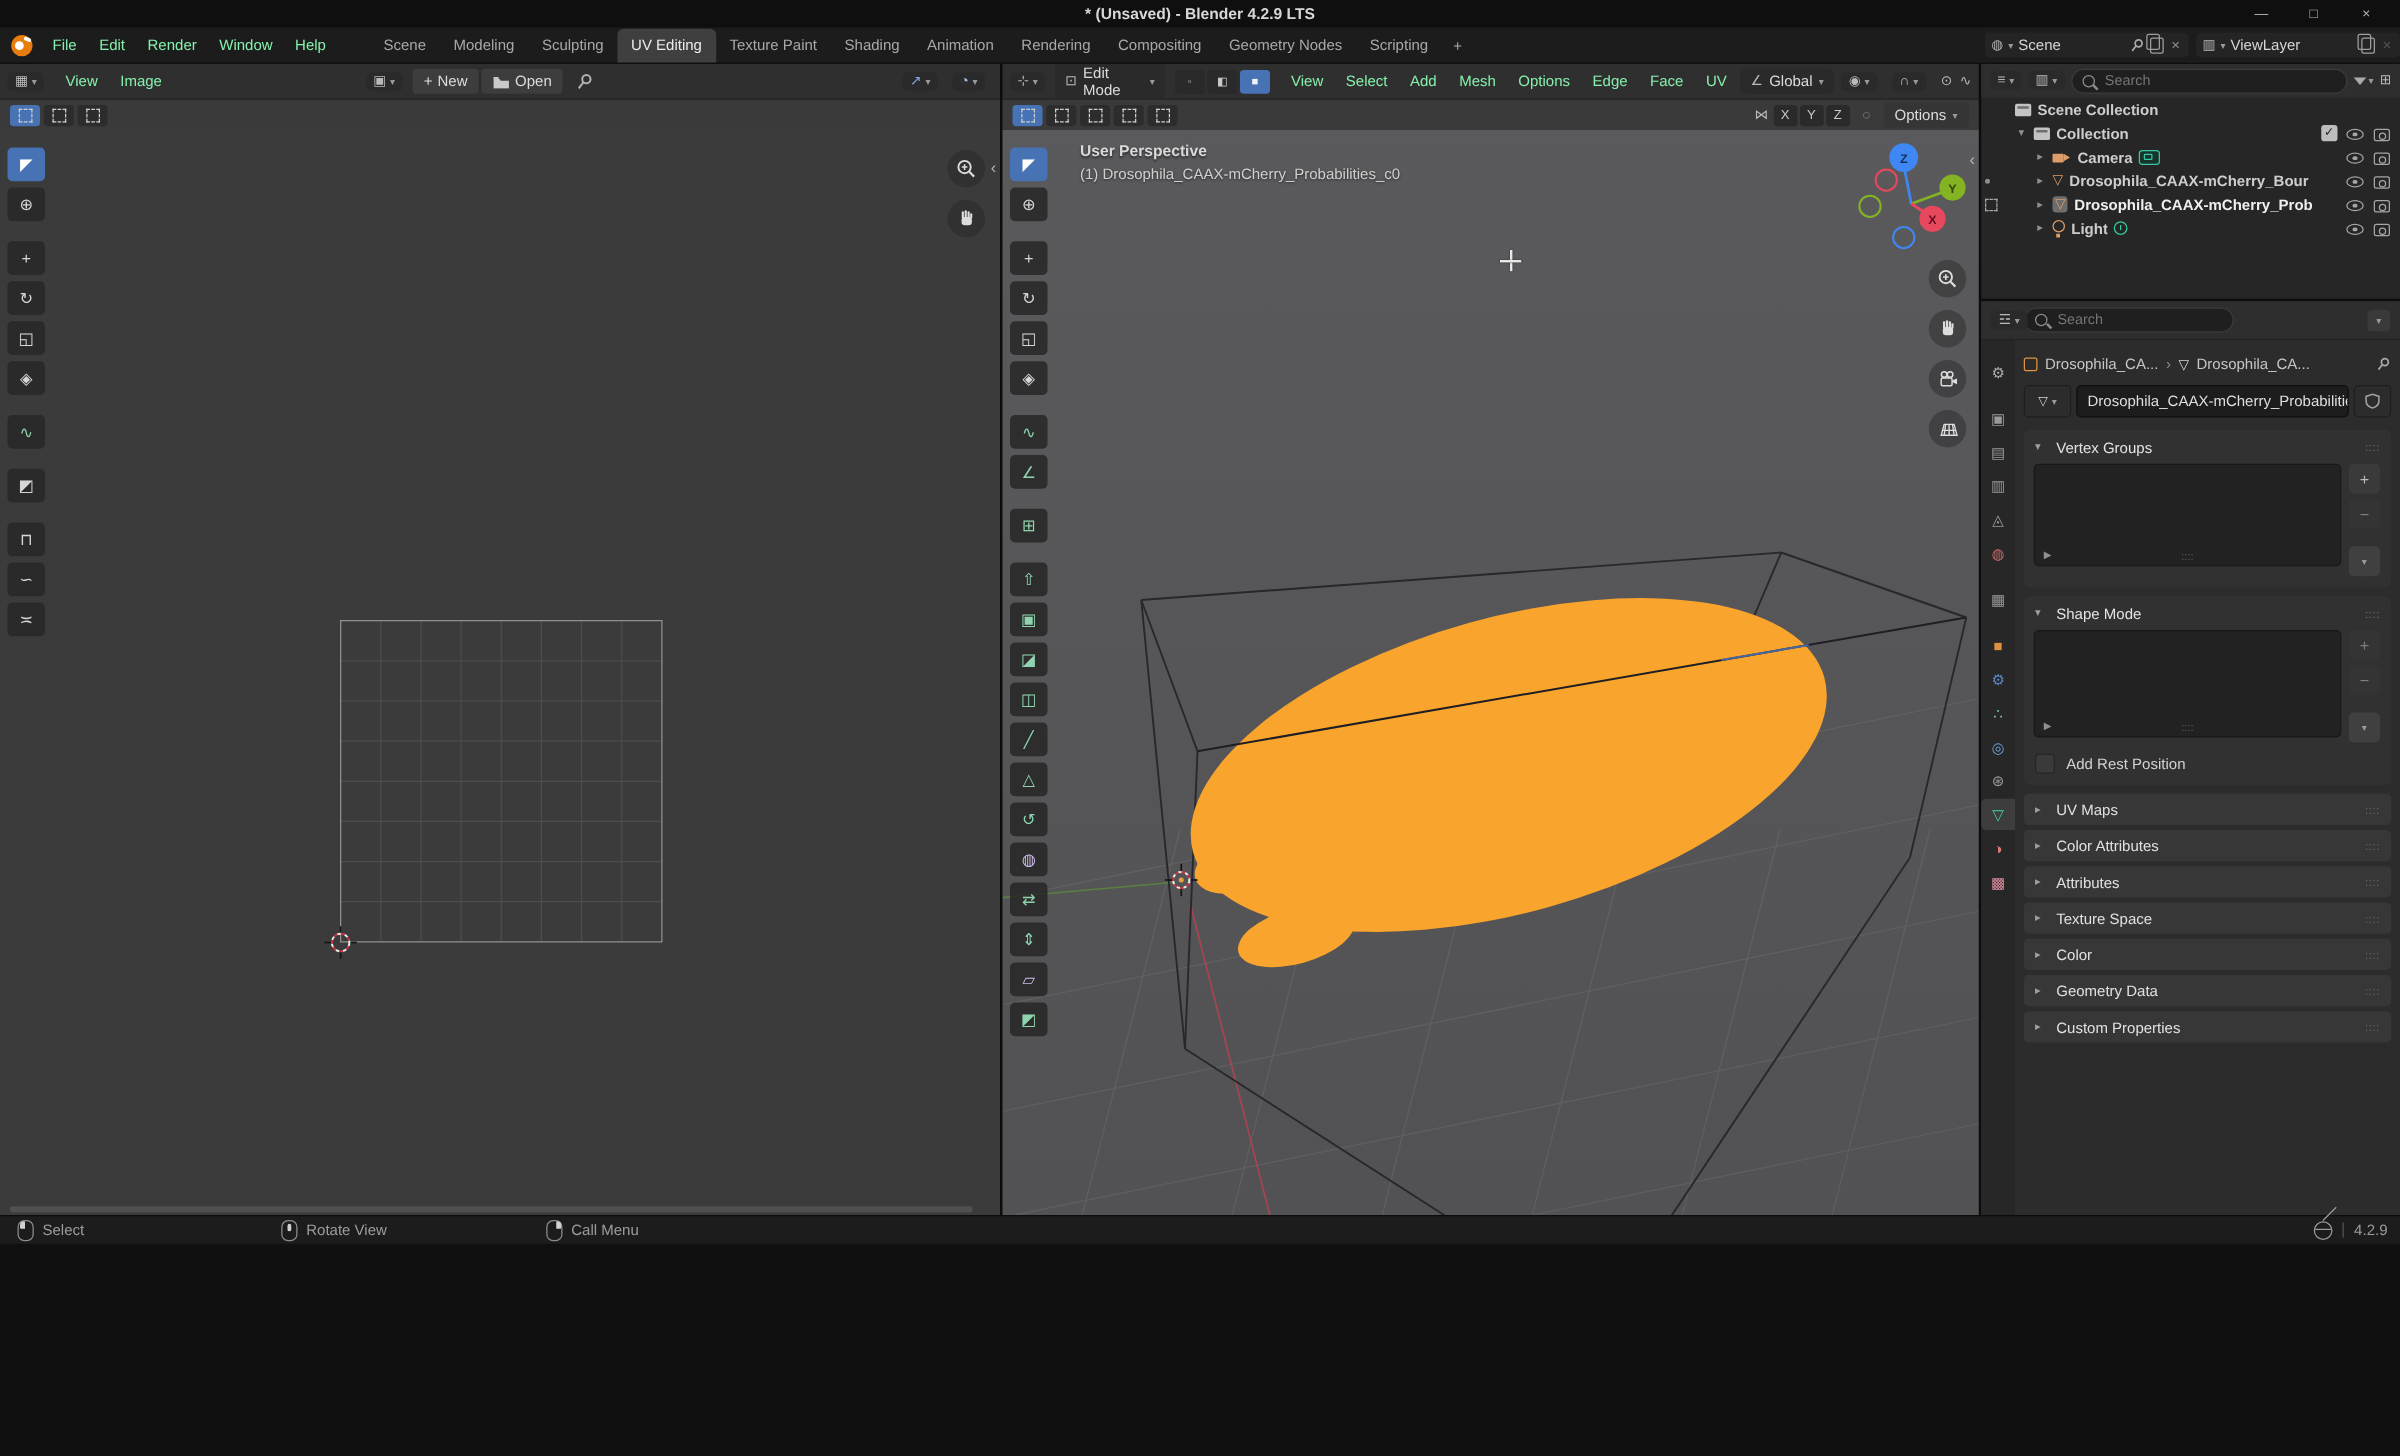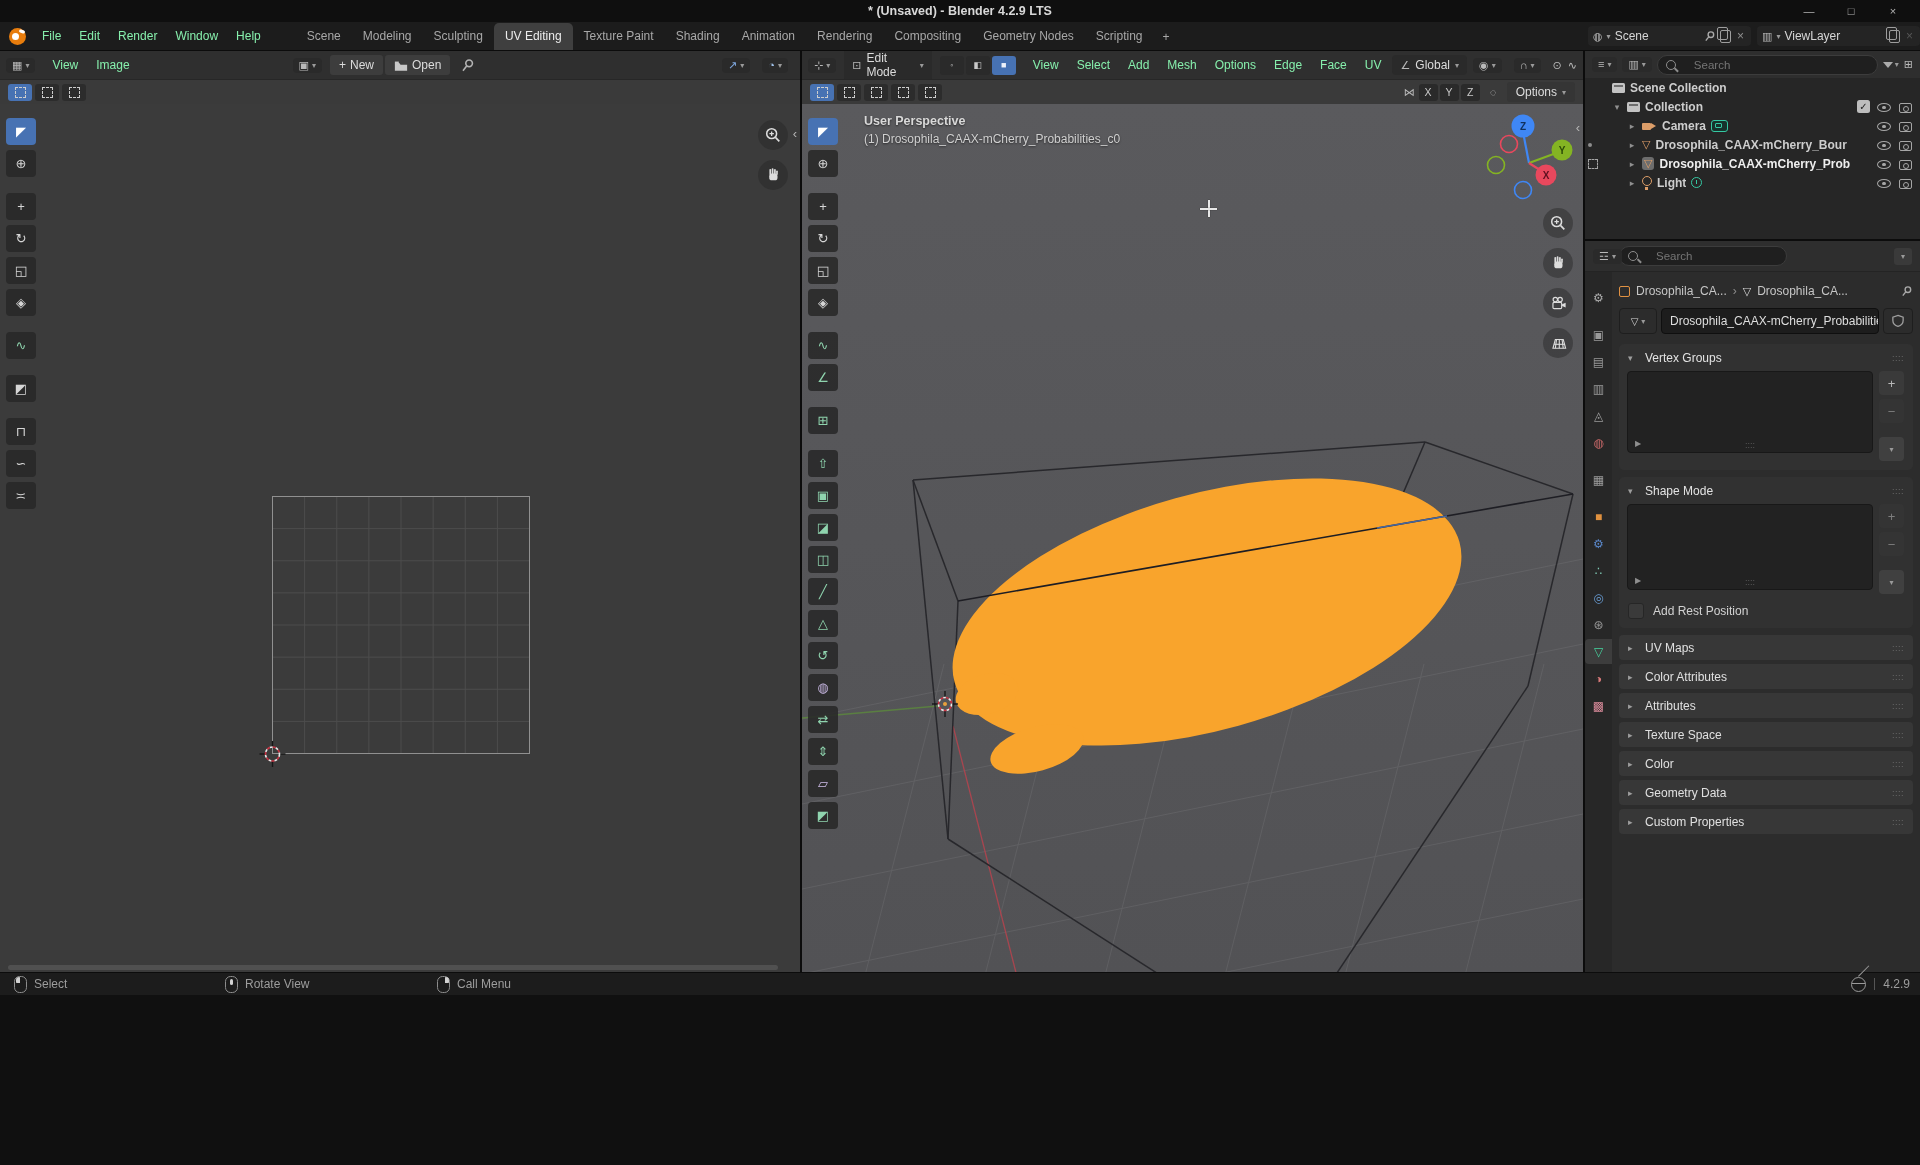--- a/index.html
+++ b/index.html
@@ -66,21 +66,21 @@
   .overlaytxt{position:absolute;left:62px;top:10px;z-index:4;text-shadow:0 1px 2px rgba(0,0,0,.55);}
   .ovl1{color:#d9d9d9;font-weight:bold;font-size:12.5px;}
   .ovl2{color:#d0d0d0;margin-top:4px;}
   .crosshair{position:absolute;width:17px;height:17px;z-index:7;}
   .crosshair::before{content:"";position:absolute;left:8px;top:0;width:1.5px;height:17px;background:#e8e8e8;box-shadow:0 0 1px #000;}
   .crosshair::after{content:"";position:absolute;top:8px;left:0;height:1.5px;width:17px;background:#e8e8e8;box-shadow:0 0 1px #000;}
   .uvscroll{position:absolute;left:8px;bottom:2px;width:770px;height:5px;border-radius:3px;background:rgba(120,120,120,.35);}
   
   .outliner{height:190px;background:#262626;border-bottom:2px solid #0c0c0c;box-sizing:border-box;display:flex;flex-direction:column;}
   .ol-hdr{height:27px;background:#2e2e2e;display:flex;align-items:center;gap:5px;padding:0 7px;flex:0 0 auto;}
-  .search{flex:1;display:flex;align-items:center;gap:16px;background:#1f1f1f;border:1px solid #3c3c3c;border-radius:10px;height:18px;padding:0 8px;min-width:0;}
+  .search{flex:1;display:flex;align-items:center;gap:6px;background:#1f1f1f;border:1px solid #3c3c3c;border-radius:10px;height:18px;padding:0 8px;min-width:0;}
   .search input{background:transparent;border:0;outline:0;color:#c9c9c9;width:100%;font-size:11.5px;font-family:inherit;}
   .search input::placeholder{color:#757575;}
   .i-search{width:8px;height:8px;border:1.4px solid #8d8d8d;border-radius:50%;position:relative;flex:0 0 auto;}
   .i-search::after{content:"";position:absolute;width:5px;height:1.5px;background:#8d8d8d;transform:rotate(45deg);right:-4.5px;bottom:-1.5px;}
   .i-funnel{width:0;height:0;border-left:5px solid transparent;border-right:5px solid transparent;border-top:6px solid #ababab;display:inline-block;}
   .orow{height:19px;display:flex;align-items:center;gap:5px;position:relative;padding-right:4px;}
   .oarrow{width:10px;color:#909090;font-size:9px;text-align:center;flex:0 0 auto;}
   .olabel{white-space:nowrap;overflow:hidden;color:#cdcdcd;font-weight:bold;}
   .olabel.bright{color:#efefef;}
   .oright{margin-left:auto;display:flex;align-items:center;gap:7px;padding-right:3px;flex:0 0 auto;}

